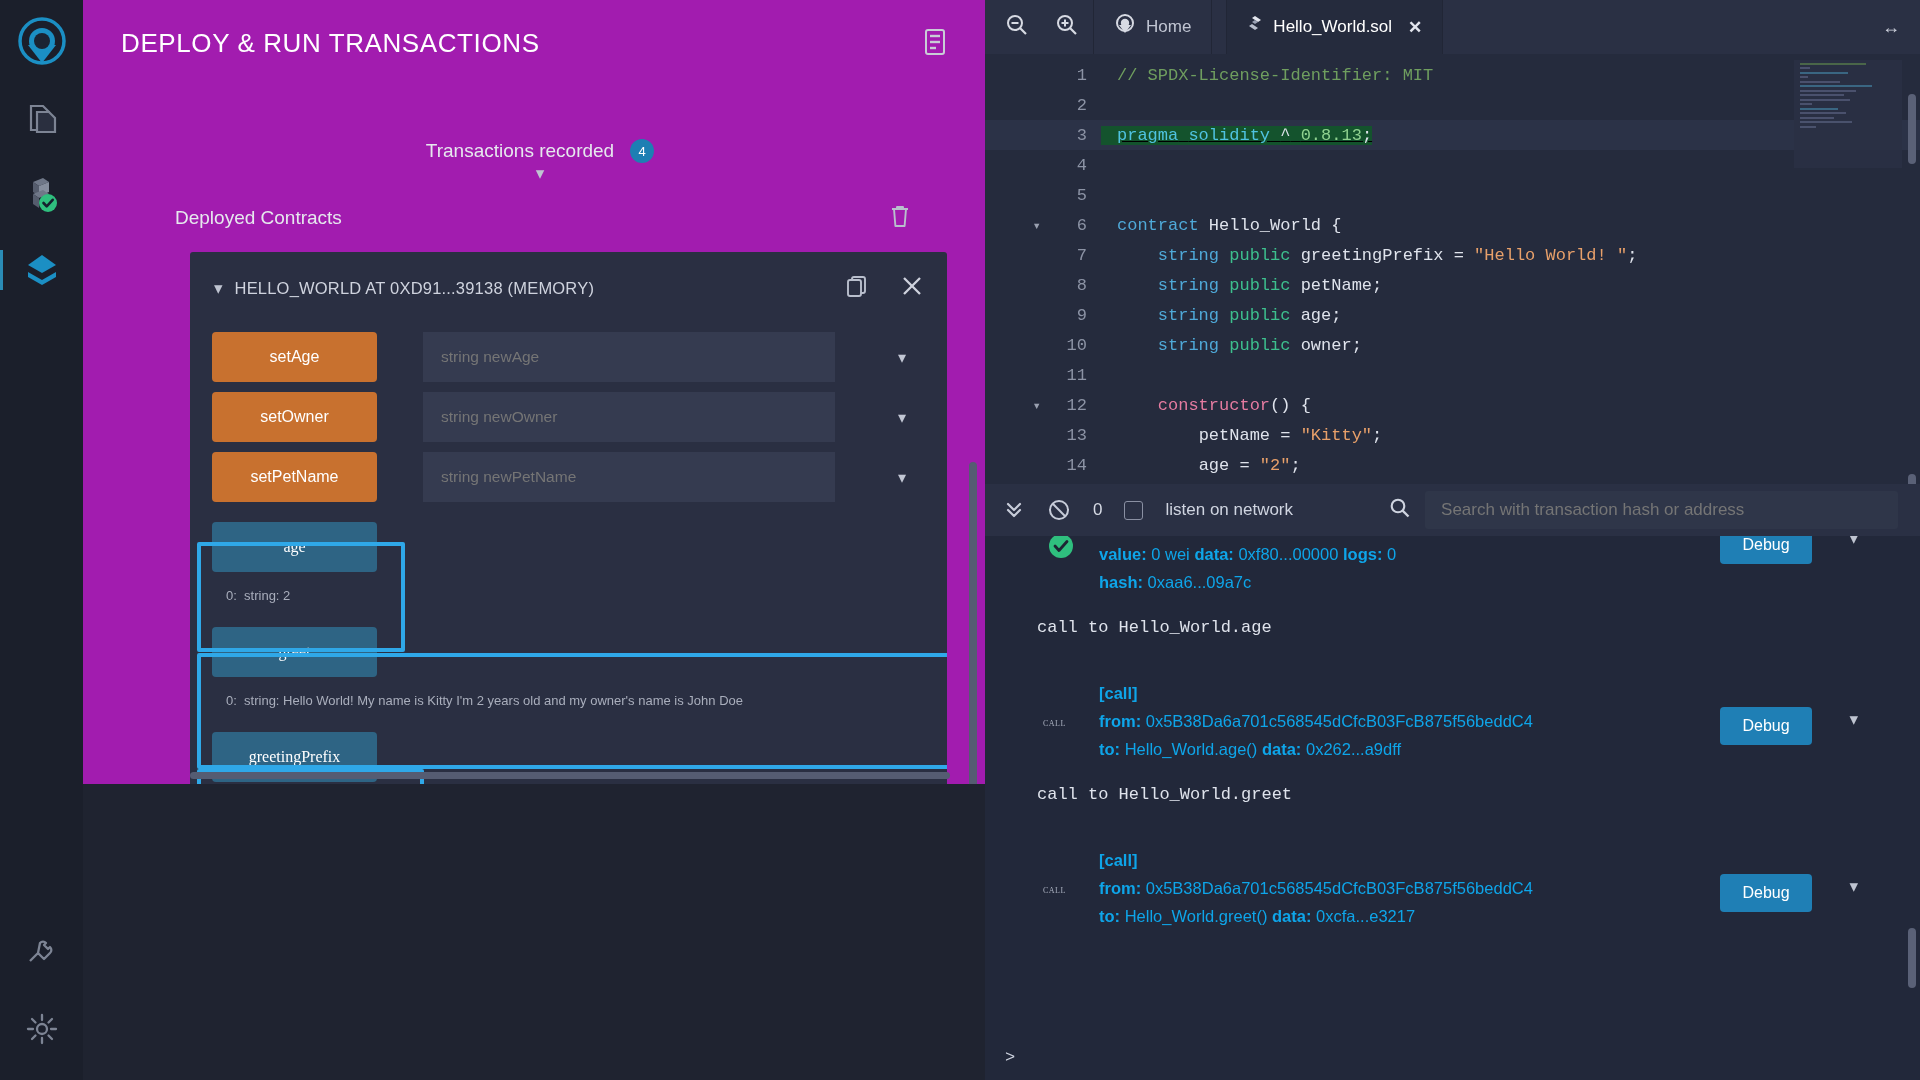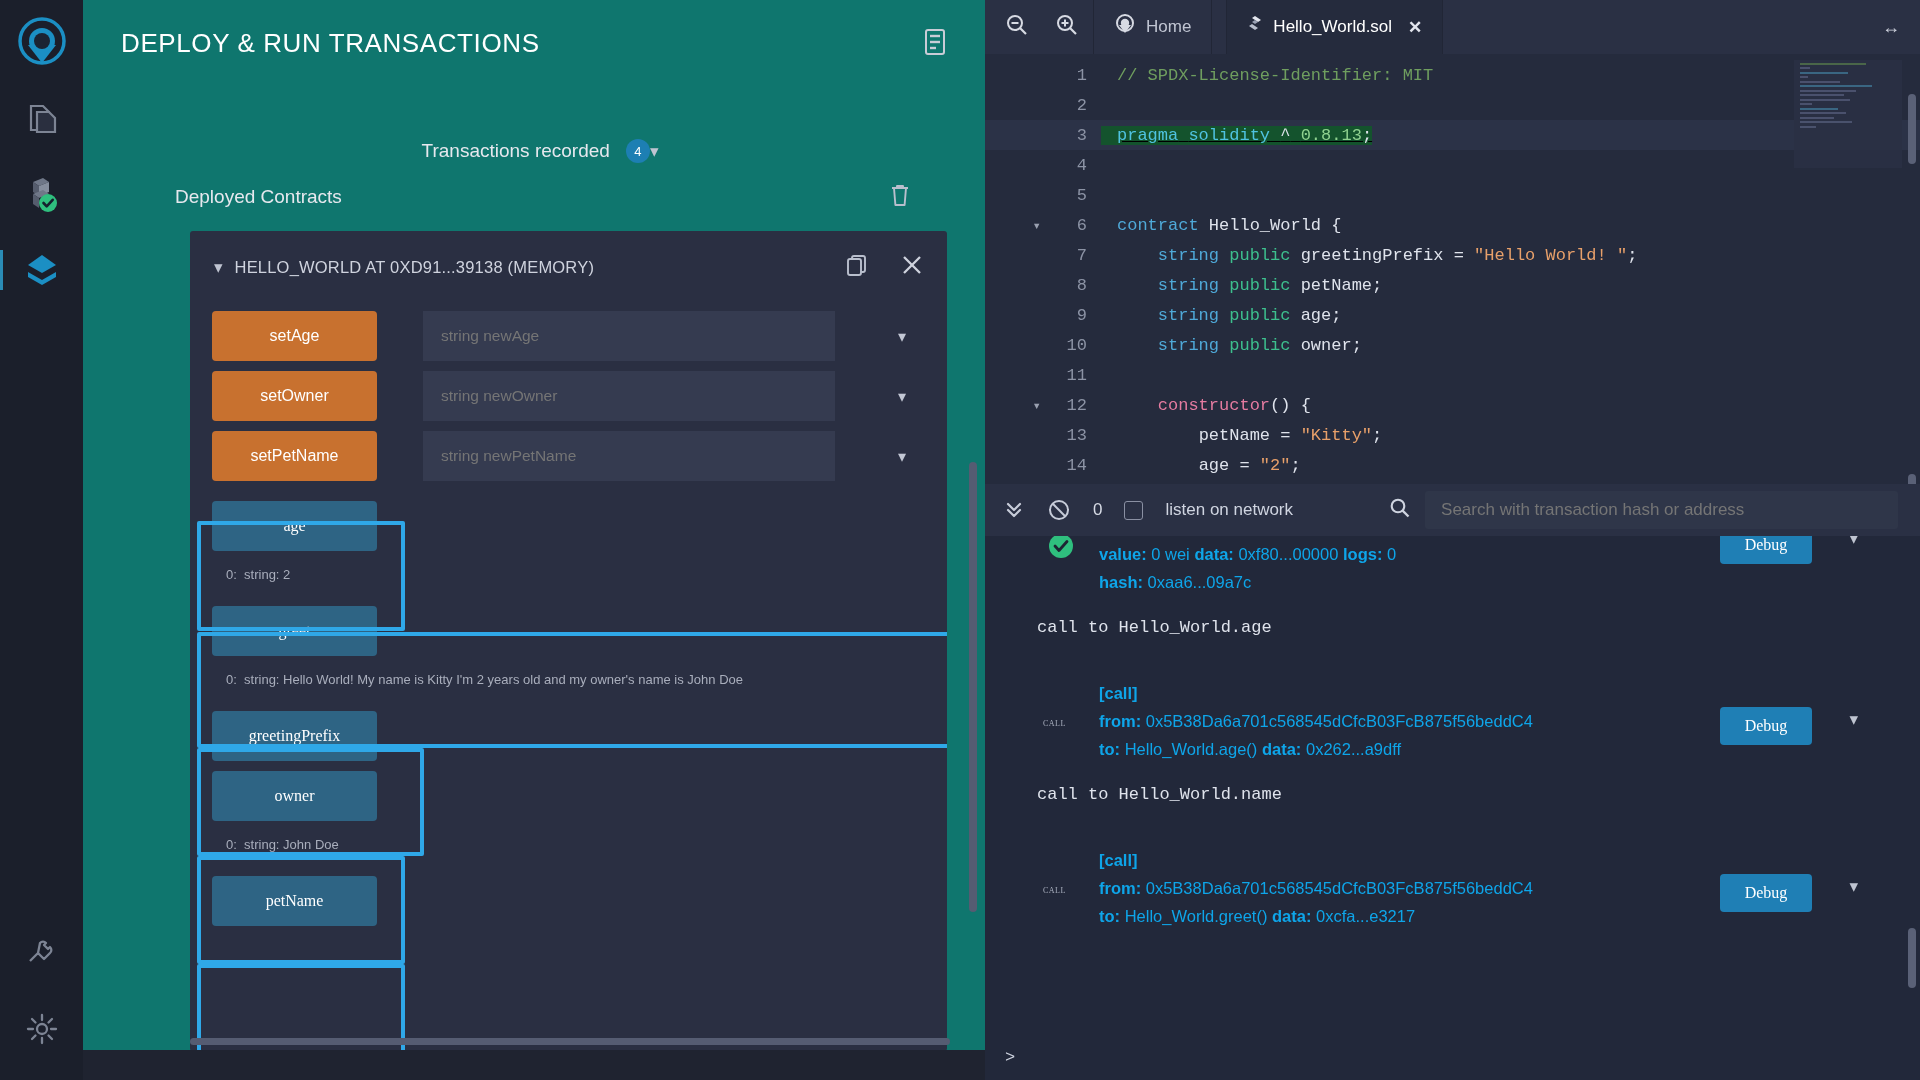--- a/index.html
+++ b/index.html
@@ -23,35 +23,35 @@
     margin-top: 18px; position: relative;
   }
   .icon-btn svg { display: block; }
   .icon-btn.active::before {
     content:""; position:absolute; left:-13px; top:8px; width:3px; height:40px; background:#2a8bb5;
   }
   .bottom-icons { position:absolute; bottom: 22px; left:0; width:83px; display:flex; flex-direction:column; align-items:center; }
 
   
   .leftpanel {
-    width: 902px; flex: 0 0 902px; height: 1050px; background: #0f766e;
+    width: 902px; flex: 0 0 902px; height: 784px; background: #a21caf;
     position: relative; overflow: hidden;
   }
   .panel-header {
     display:flex; align-items:center; justify-content:space-between;
     padding: 28px 38px 0 38px;
   }
   .panel-title {
     color: #fff; font-size: 26px; letter-spacing: 0.6px; font-weight: 400;
   }
   .panel-header-icon { color:#c9ccd6; }
 
   .recorded-row {
-    display:flex; align-items:center; justify-content:center;
-    margin: 80px 38px 0 92px; padding-right: 42px;
+    display:flex; align-items:center; justify-content:flex-end;
+    margin: 80px 38px 0 92px; padding-right: 42px; flex-direction: column;
   }
   .recorded-left { display:flex; align-items:center; gap:16px; }
   .recorded-label { color:#e6e8ee; font-size:19px; }
   .badge-count {
     background:#1d7fb3; color:#fff; font-size:13px; border-radius:50%;
     width:24px; height:24px; display:flex; align-items:center; justify-content:center;
   }
   .chev { color:#bfc4d1; font-size:17px; }
 
   .deployed-row {
@@ -178,21 +178,21 @@
     color:#c6cbd8; font-size: 17px; padding: 0 16px; font-family:"Liberation Sans", sans-serif;
     margin-right: 22px;
   }
   .term-body { flex:1; overflow:hidden; position:relative; padding-top: 4px; }
   .log-entry { position:relative; padding: 0 0 0 0; }
   .log-mono { color:#0ea5e9; font-size: 16.5px; line-height: 28px; }
   .log-label { color:#aab0bf; font-size:12px; font-family:"Liberation Serif", serif; font-variant: small-caps; letter-spacing:0.5px;}
   .call-to { color:#dfe3ec; font-size: 17px; font-family:"Liberation Mono", monospace; }
   .debug-btn {
     background:#1f7fb5; color:#fff; border:none; border-radius:4px; height: 38px; width: 92px;
-    font-size: 16px; cursor:pointer; font-family:Liberation Serif, serif;
+    font-size: 16px; cursor:pointer; font-family:Liberation Sans, sans-serif;
   }
   .prompt-row { height: 46px; display:flex; align-items:center; padding-left: 20px; color:#cfd4e0; font-family:"Liberation Mono", monospace; font-size:17px;}
   .term-vscroll { position:absolute; right: 4px; bottom: 46px; width: 8px; height: 60px; background:#5a6177; border-radius:5px; }
   b.k { font-weight:bold; }
 </style>
 </head>
 <body>
 
 <div id="app">
 
@@ -576,21 +576,21 @@
         <div class="log-entry" style="position:relative; padding: 42px 22px 0 52px;">
           <span class="log-label" style="position:absolute; left:58px; top:78px;">call</span>
           <div style="margin-left:62px;">
             <div class="log-mono" style="font-weight:bold;">[call]</div>
             <div class="log-mono"><b class="k">from:</b> <span>0x5B38Da6a701c568545dCfcB03FcB875f56beddC4</span></div>
             <div class="log-mono"><b class="k">to:</b> <span>Hello_World.age()</span> <b class="k">data:</b> <span>0x262...a9dff</span></div>
           </div>
           <button class="debug-btn" style="position:absolute; right:108px; top:70px;">Debug</button>
           <span class="chev" style="position:absolute; right:62px; top:72px;">▾</span>
         </div>
-        <div class="call-to" style="padding: 22px 0 0 52px;">call to Hello_World.name</div>
+        <div class="call-to" style="padding: 22px 0 0 52px;">call to Hello_World.greet</div>
 
         <div class="log-entry" style="position:relative; padding: 42px 22px 0 52px;">
           <span class="log-label" style="position:absolute; left:58px; top:78px;">call</span>
           <div style="margin-left:62px;">
             <div class="log-mono" style="font-weight:bold;">[call]</div>
             <div class="log-mono"><b class="k">from:</b> <span>0x5B38Da6a701c568545dCfcB03FcB875f56beddC4</span></div>
             <div class="log-mono"><b class="k">to:</b> <span>Hello_World.greet()</span> <b class="k">data:</b> <span>0xcfa...e3217</span></div>
           </div>
           <button class="debug-btn" style="position:absolute; right:108px; top:70px;">Debug</button>
           <span class="chev" style="position:absolute; right:62px; top:72px;">▾</span>

